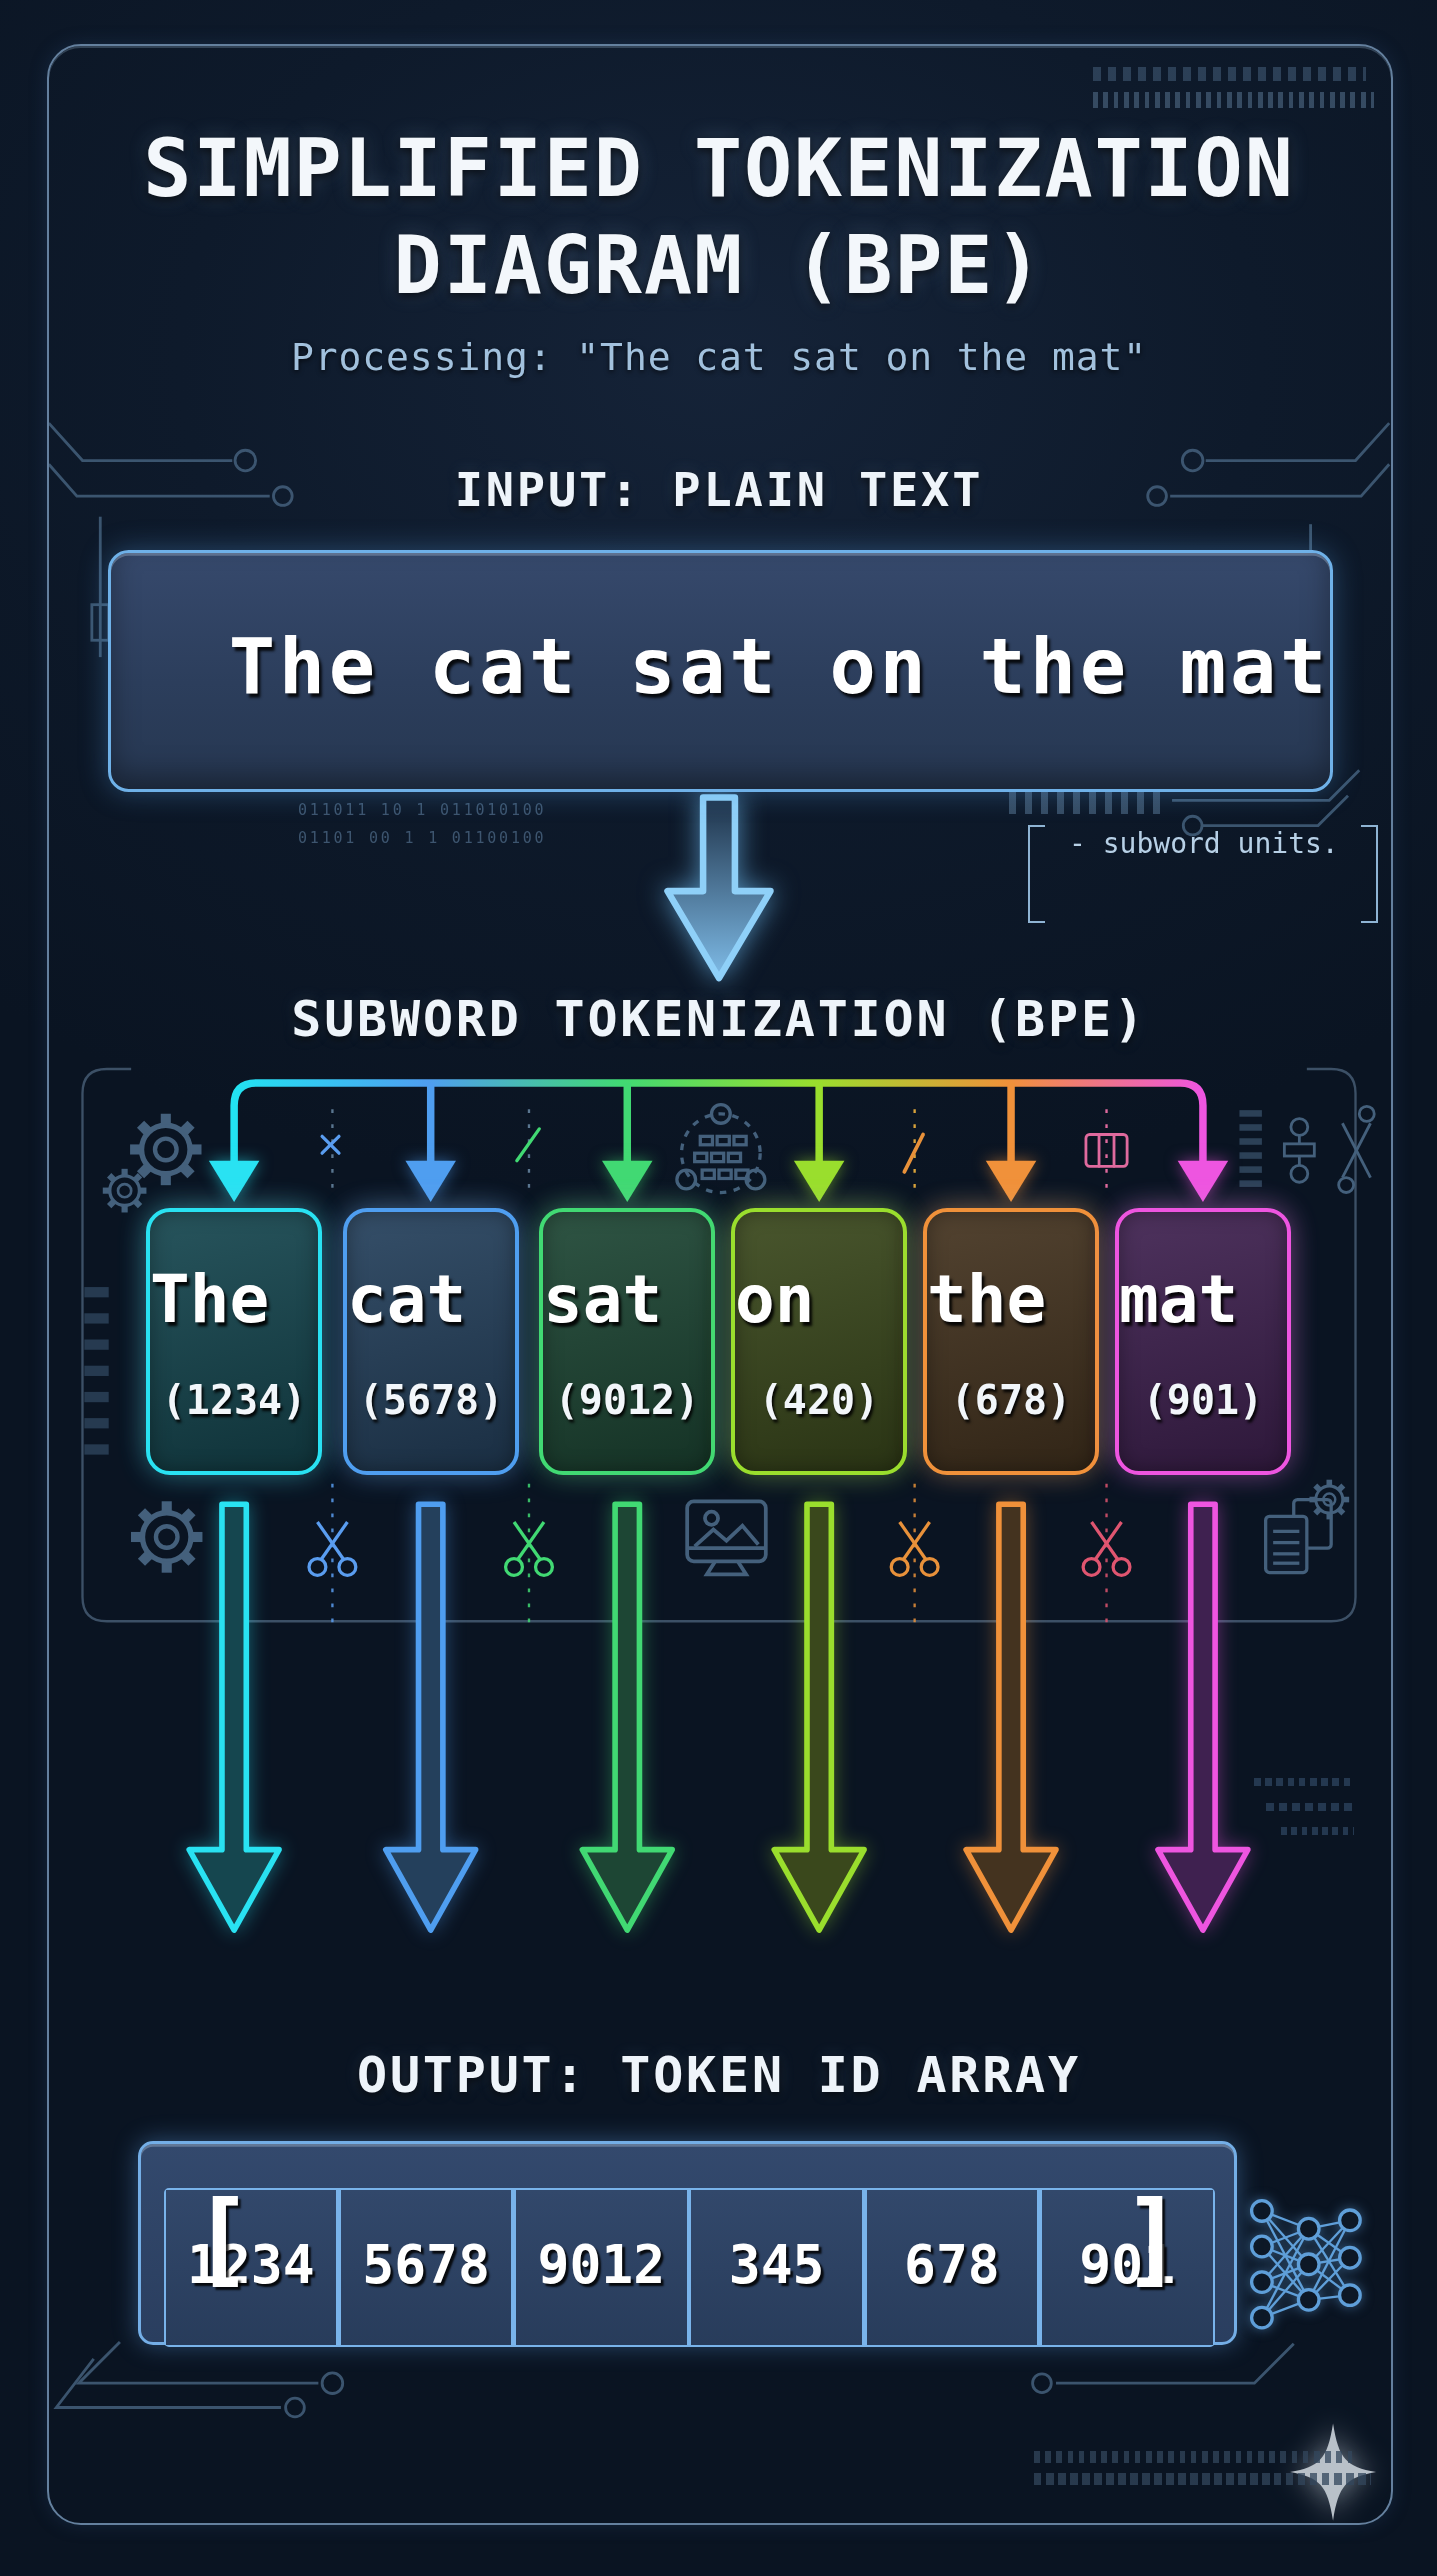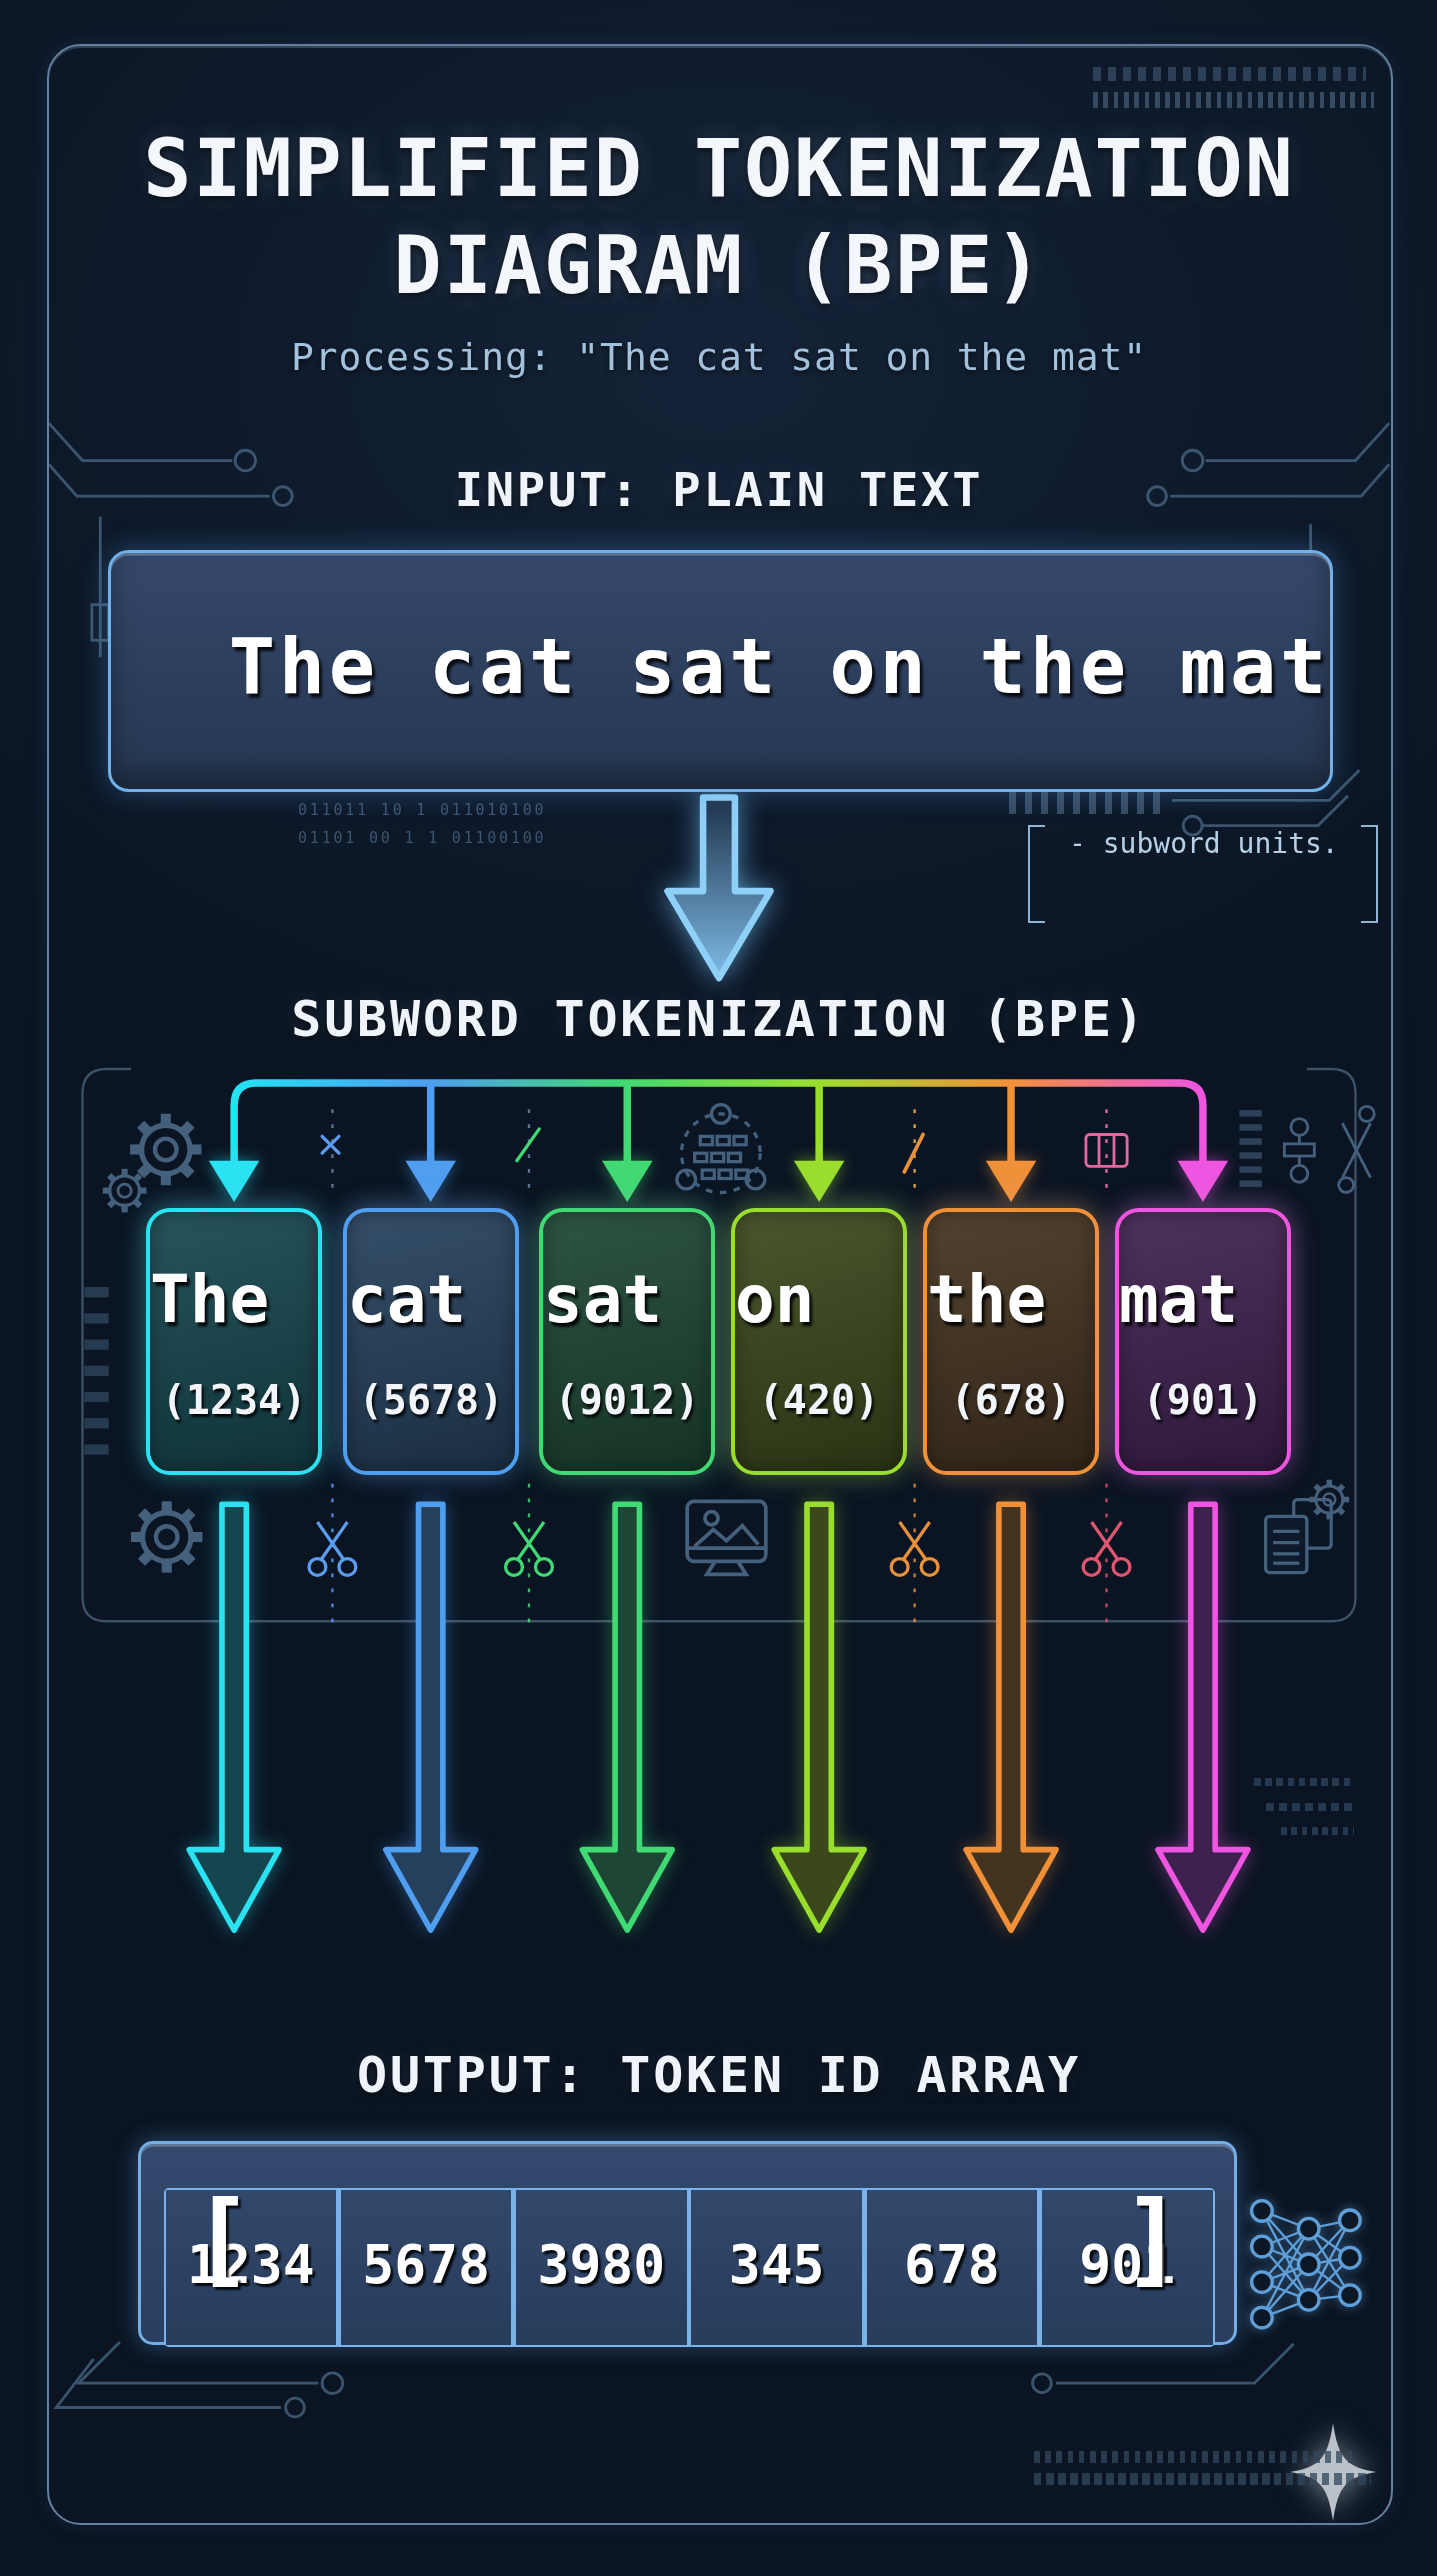--- a/index.html
+++ b/index.html
@@ -357,21 +357,21 @@
   <div id="output-heading" class="abs ctr z3 section-heading">OUTPUT: TOKEN ID ARRAY</div>
   <div id="output-box" class="abs z3">
     <div id="output-grid">
         <div class="output-cell">
           <div class="output-value">1234</div>
         </div>
         <div class="output-cell">
           <div class="output-value">5678</div>
         </div>
         <div class="output-cell">
-          <div class="output-value">3980</div>
+          <div class="output-value">9012</div>
         </div>
         <div class="output-cell">
           <div class="output-value">345</div>
         </div>
         <div class="output-cell">
           <div class="output-value">678</div>
         </div>
         <div class="output-cell">
           <div class="output-value">901</div>
         </div>

